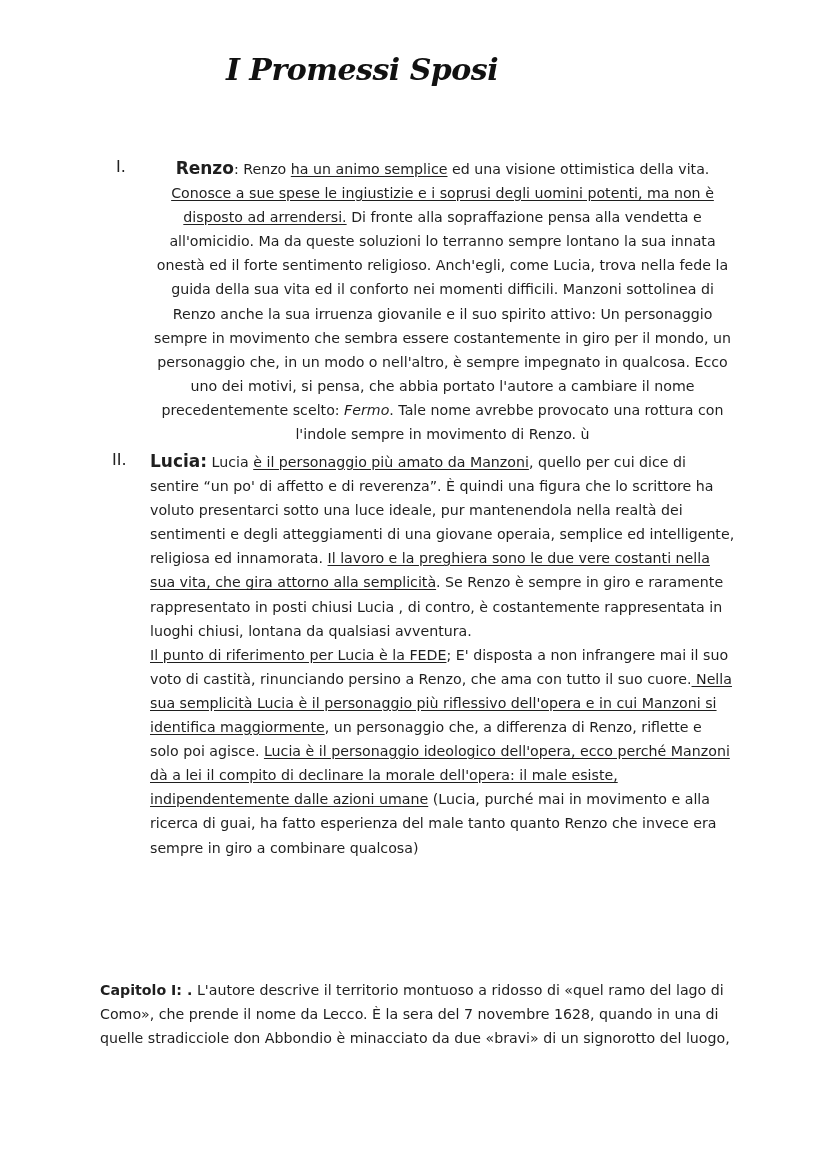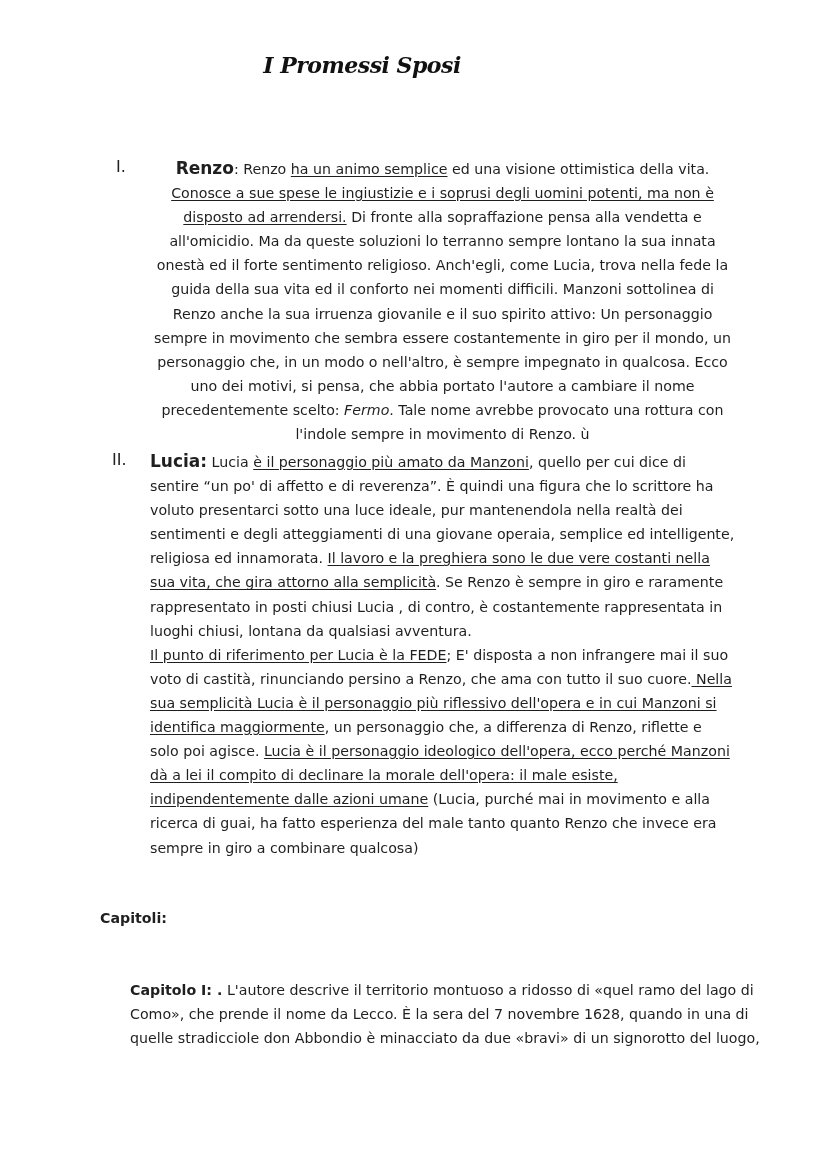--- a/index.html
+++ b/index.html
@@ -1,20 +1,20 @@
 <!DOCTYPE html>
 <html><head>
 <meta charset="utf-8">
 <style>
   html, body { margin: 0; padding: 0; background: #ffffff; }
   body { width: 828px; height: 1169px; position: relative; overflow: hidden;
          font-family: "DejaVu Sans", sans-serif; color: #1f1f1f; }
   .title { position: absolute; top: 52px; left: 0; width: 724px; text-align: center;
            font-family: "DejaVu Serif", serif; font-style: italic; font-weight: bold;
-           font-size: 22px; letter-spacing: -0.5px; color: #111; }
+           font-size: 30px; letter-spacing: -0.5px; color: #111; }
   .item { position: absolute; left: 150px; width: 585px; font-size: 14.2px; line-height: 24.1px; }
   .marker { position: absolute; font-size: 16px; color: #222; }
   .item .head { font-weight: bold; font-size: 17px; }
   .u { text-decoration: underline; text-underline-offset: 2px; }
   .block { position: absolute; left: 100px; width: 640px; font-size: 14.2px; line-height: 24.1px; }
   .b { font-weight: bold; }
   p { margin: 0; }
 </style>
 </head>
 <body>
@@ -32,20 +32,19 @@
 <div class="item" style="top:449px;">
   <p>
     <span class="head">Lucia:</span><span> Lucia </span><span class="u">è il personaggio più amato da Manzoni</span><span>, quello per cui dice di sentire “un po' di affetto e di reverenza”. È quindi una figura che lo scrittore ha voluto presentarci sotto una luce ideale, pur mantenendola nella realtà dei sentimenti e degli atteggiamenti di una giovane operaia, semplice ed intelligente, religiosa ed innamorata.  </span><span class="u">Il lavoro e la preghiera sono le due vere costanti nella sua vita, che gira attorno alla semplicità</span><span>. Se Renzo è sempre in giro e raramente rappresentato in posti chiusi Lucia , di contro, è costantemente rappresentata in luoghi chiusi, lontana da qualsiasi avventura.</span>
   </p>
   <p>
     <span class="u">Il punto di riferimento per Lucia è la FEDE</span><span>; E' disposta a non infrangere mai il suo voto di castità, rinunciando persino a Renzo, che ama con tutto il suo cuore.</span><span class="u"> Nella sua semplicità Lucia è il personaggio più riflessivo dell'opera e in cui Manzoni si identifica maggiormente</span><span>, un personaggio che, a differenza di Renzo, riflette e solo poi agisce. </span><span class="u">Lucia è il personaggio ideologico dell'opera, ecco perché Manzoni dà a lei il compito di declinare la morale dell'opera: il male esiste, indipendentemente dalle azioni umane</span><span> (Lucia, purché mai in movimento e alla ricerca di guai, ha fatto esperienza del male tanto quanto Renzo che invece era sempre in giro a combinare qualcosa)</span>
   </p>
 </div>
 
 <div class="block b" style="top:906px;">
-  <p>Capitoli:</p>
 </div>
 
-<div class="block" style="top:978px;margin-left:30px;">
+<div class="block" style="top:978px;">
   <p>
     <span class="b">Capitolo I: .</span><span> L'autore descrive il territorio montuoso a ridosso di «quel ramo del lago di Como», che prende il nome da Lecco. È la sera del 7 novembre 1628, quando in una di quelle stradicciole don Abbondio è minacciato da due «bravi» di un signorotto del luogo,</span>
   </p>
 </div>
 
 </body></html>

